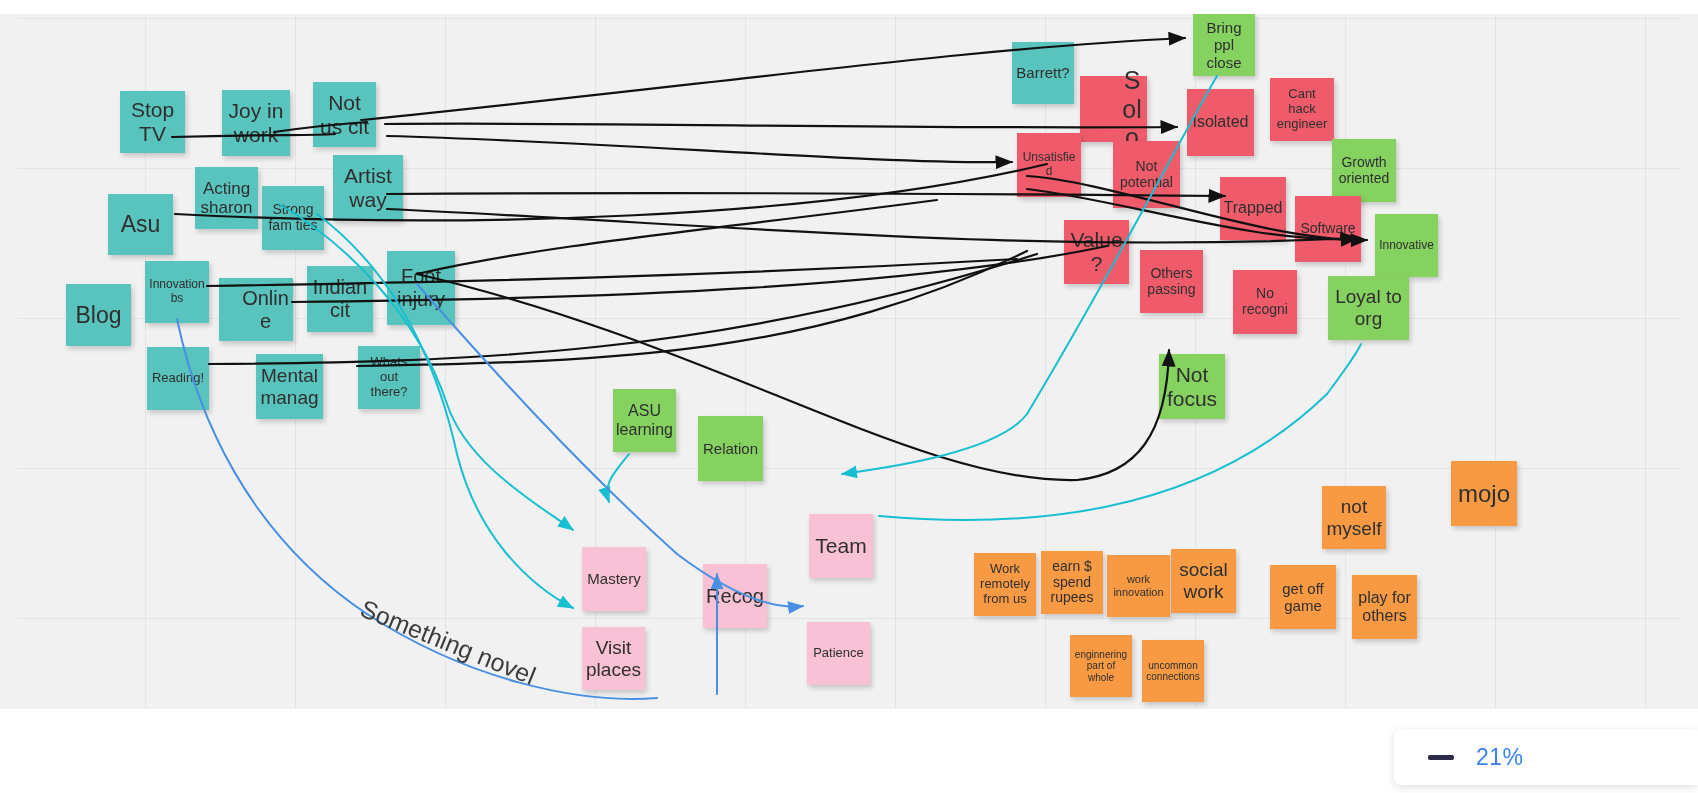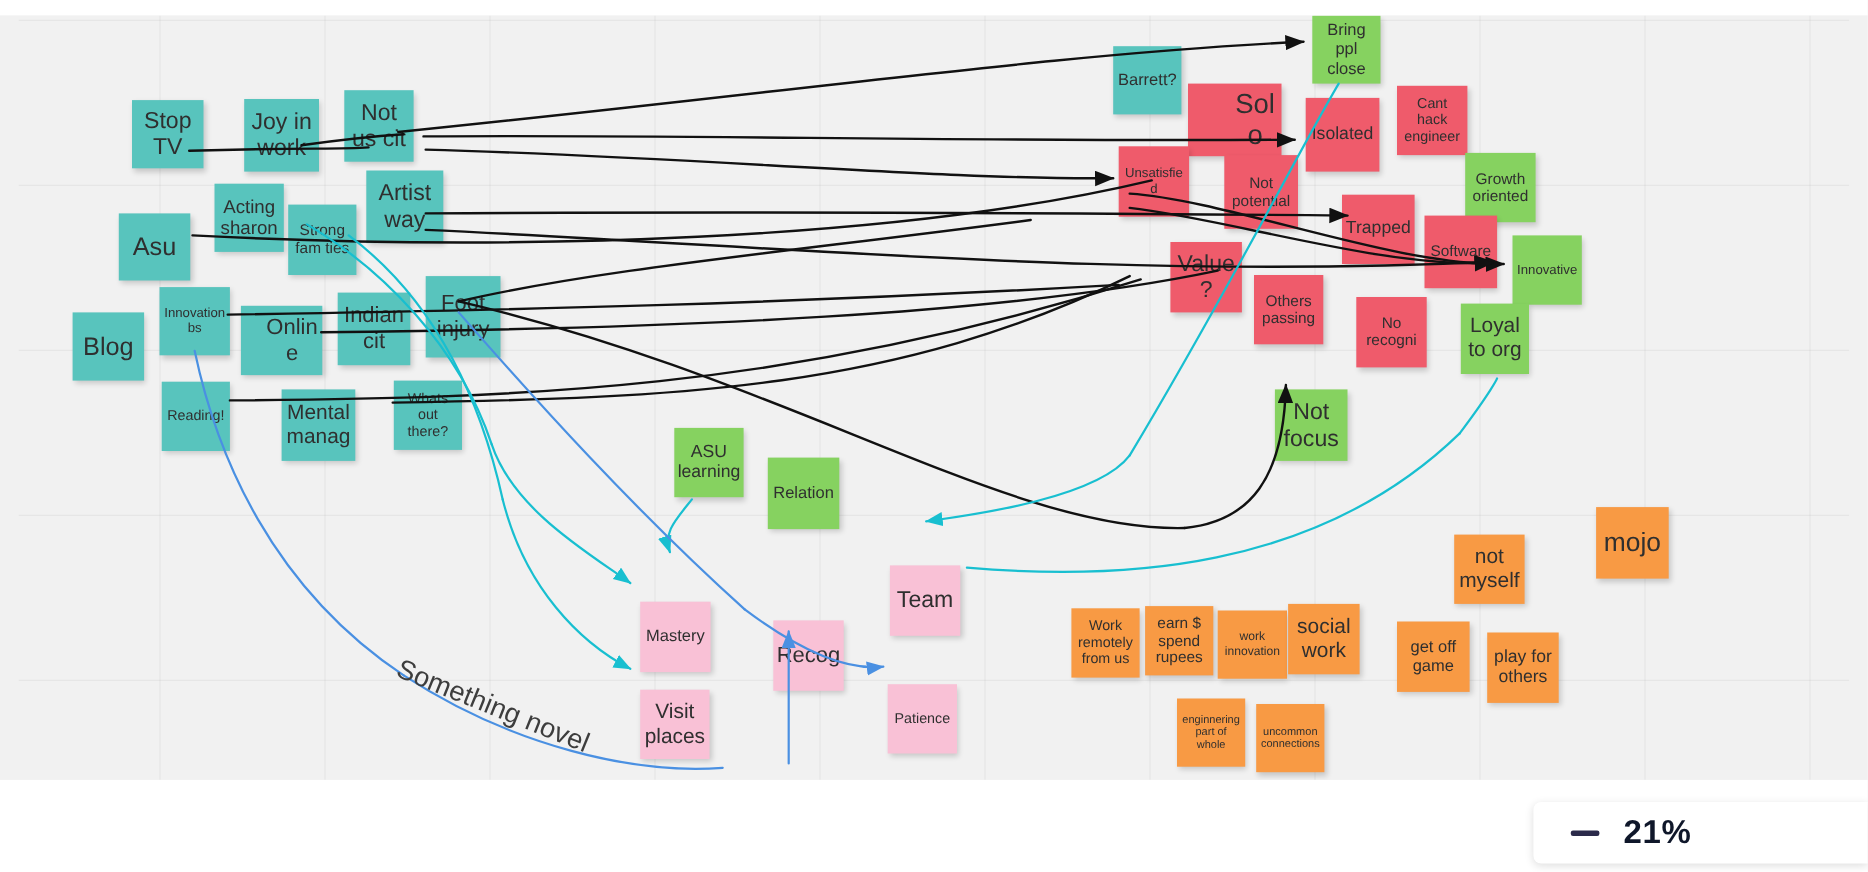--- a/index.html
+++ b/index.html
@@ -60,21 +60,21 @@
     background:#ffffff;
     border-radius:7px 0 0 7px;
     box-shadow:0 2px 8px rgba(0,0,0,0.13);
     display:flex;align-items:center;justify-content:flex-start;
     gap:22px;padding-left:34px;
     z-index:70;
   }
   .minus-btn{
     width:26px;height:5px;background:#2b2a4a;border-radius:2px;cursor:pointer;
   }
-  .zoom-label{font-size:30px;color:#0f172a;font-weight:bold;letter-spacing:0.5px;}
+  .zoom-label{font-size:23px;color:#3b82f6;font-weight:normal;letter-spacing:0.5px;}
 </style>
 </head>
 <body>
 
 <div id="board">
 
   <div class="page-top"></div>
 
   <div class="board-canvas" id="canvas">
     <svg class="links" id="links-svg" viewBox="0 0 1664 695" preserveAspectRatio="none">
@@ -169,21 +169,21 @@
       </div>
       <div class="note teal" style="left: 341px; top: 332px; width: 62px; height: 63px; font-size: 13px;">
         <span>Whats out there?</span>
       </div>
       <div class="note teal" style="left: 995px; top: 28px; width: 62px; height: 62px; font-size: 15px;">
         <span>Barrett?</span>
       </div>
       <div class="note green" style="left: 1176px; top: 0px; width: 62px; height: 62px; font-size: 15px;">
         <span>Bring ppl close</span>
       </div>
-      <div class="note red" style="left: 1063px; top: 62px; width: 85px; height: 66px; font-size: 25px; padding-left: 40px;">
+      <div class="note red" style="left: 1063px; top: 62px; width: 67px; height: 66px; font-size: 25px; padding-left: 40px;">
         <span>Solo</span>
       </div>
       <div class="note red" style="left: 1170px; top: 75px; width: 67px; height: 67px; font-size: 16px;">
         <span>Isolated</span>
       </div>
       <div class="note red" style="left: 1253px; top: 64px; width: 64px; height: 63px; font-size: 13px;">
         <span>Cant hack engineer</span>
       </div>
       <div class="note red" style="left: 1000px; top: 119px; width: 64px; height: 64px; font-size: 12px;">
         <span>Unsatisfied</span>
@@ -205,21 +205,21 @@
       </div>
       <div class="note red" style="left: 1036px; top: 206px; width: 65px; height: 64px; font-size: 21px; margin-left: 11px;">
         <span>Value?</span>
       </div>
       <div class="note red" style="left: 1123px; top: 236px; width: 63px; height: 63px; font-size: 14px;">
         <span>Others passing</span>
       </div>
       <div class="note red" style="left: 1216px; top: 256px; width: 64px; height: 64px; font-size: 14px;">
         <span>No recogni</span>
       </div>
-      <div class="note green" style="left: 1311px; top: 262px; width: 62px; height: 64px; font-size: 19px;">
+      <div class="note green" style="left: 1311px; top: 262px; width: 81px; height: 64px; font-size: 19px;">
         <span>Loyal to org</span>
       </div>
       <div class="note green" style="left: 1142px; top: 340px; width: 66px; height: 65px; font-size: 21px;">
         <span>Not focus</span>
       </div>
       <div class="note green" style="left: 596px; top: 375px; width: 63px; height: 63px; font-size: 16px;">
         <span>ASU learning</span>
       </div>
       <div class="note green" style="left: 681px; top: 402px; width: 65px; height: 65px; font-size: 15px;">
         <span>Relation</span>

